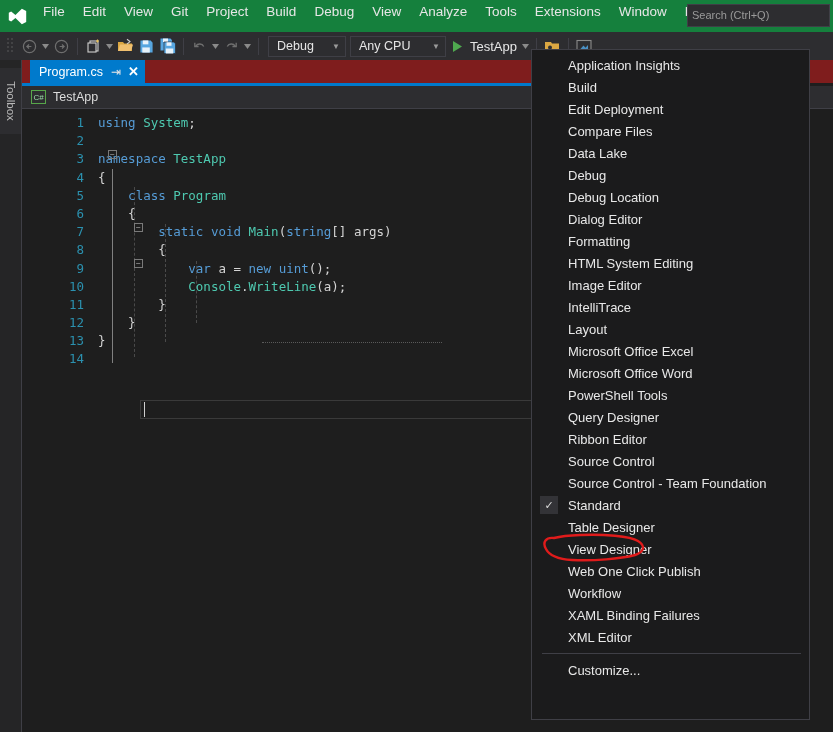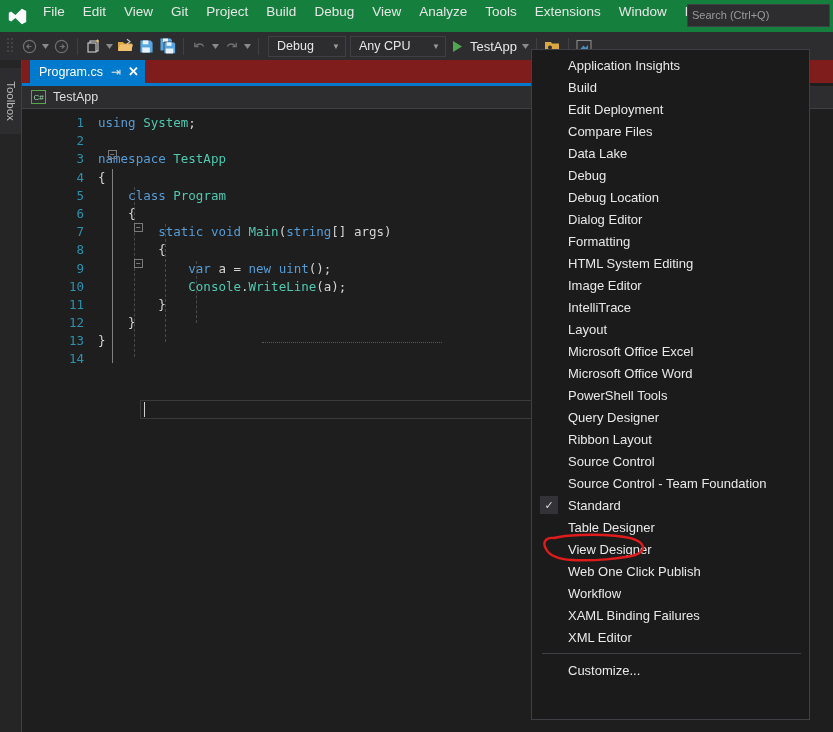--- a/index.html
+++ b/index.html
@@ -394,21 +394,21 @@
         <div class="mi">
           <span>Microsoft Office Word</span>
         </div>
         <div class="mi">
           <span>PowerShell Tools</span>
         </div>
         <div class="mi">
           <span>Query Designer</span>
         </div>
         <div class="mi">
-          <span>Ribbon Layout</span>
+          <span>Ribbon Editor</span>
         </div>
         <div class="mi">
           <span>Source Control</span>
         </div>
         <div class="mi">
           <span>Source Control - Team Foundation</span>
         </div>
         <div class="mi">
           <span class="mi-check">✓</span>
           <span>Standard</span>

